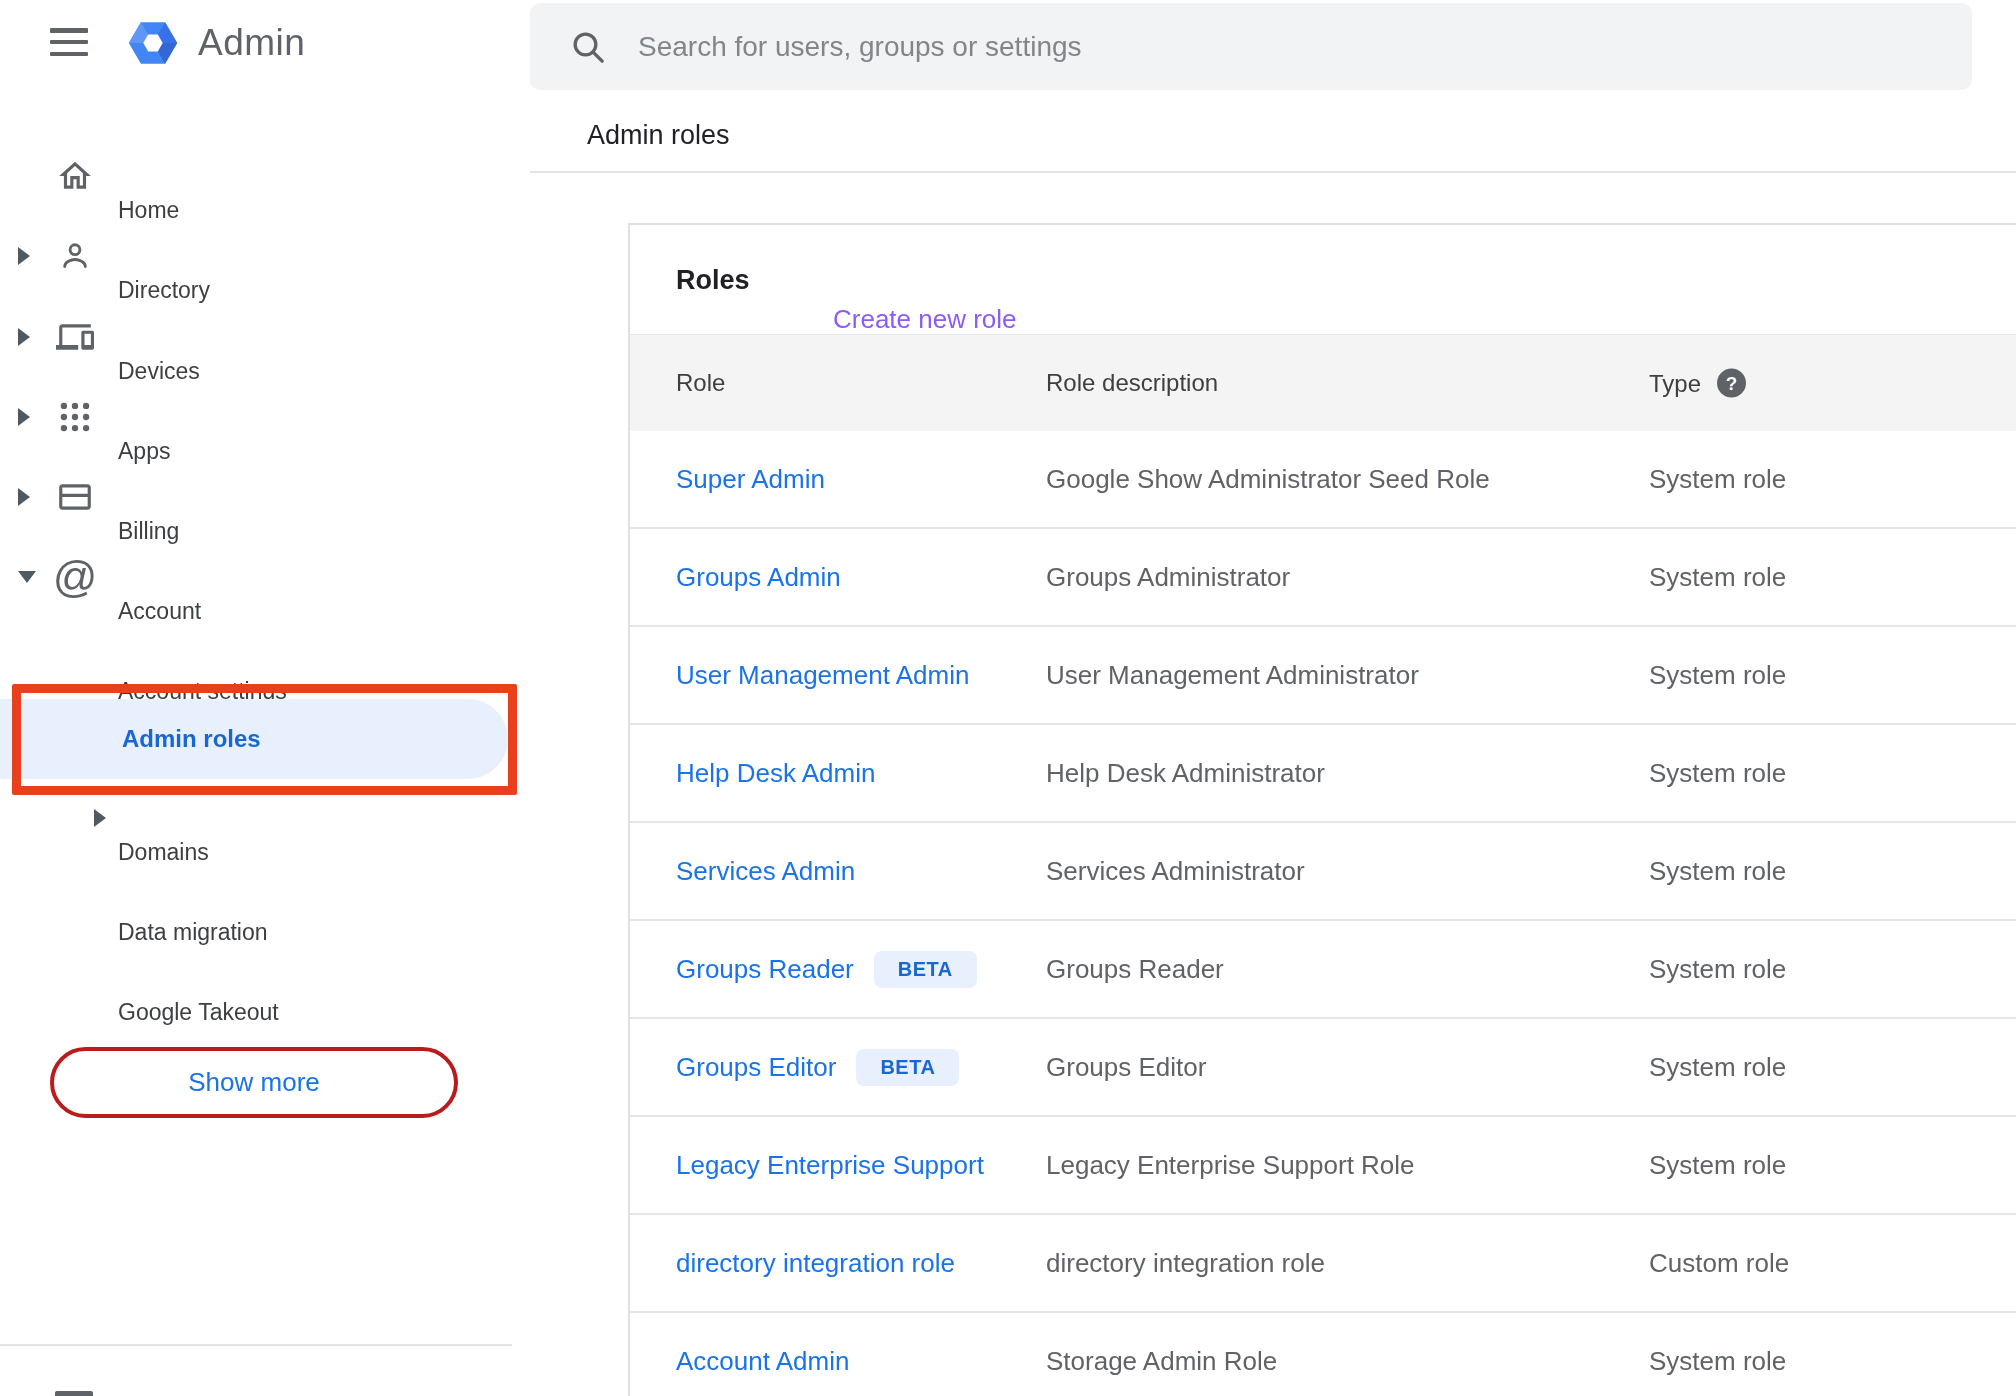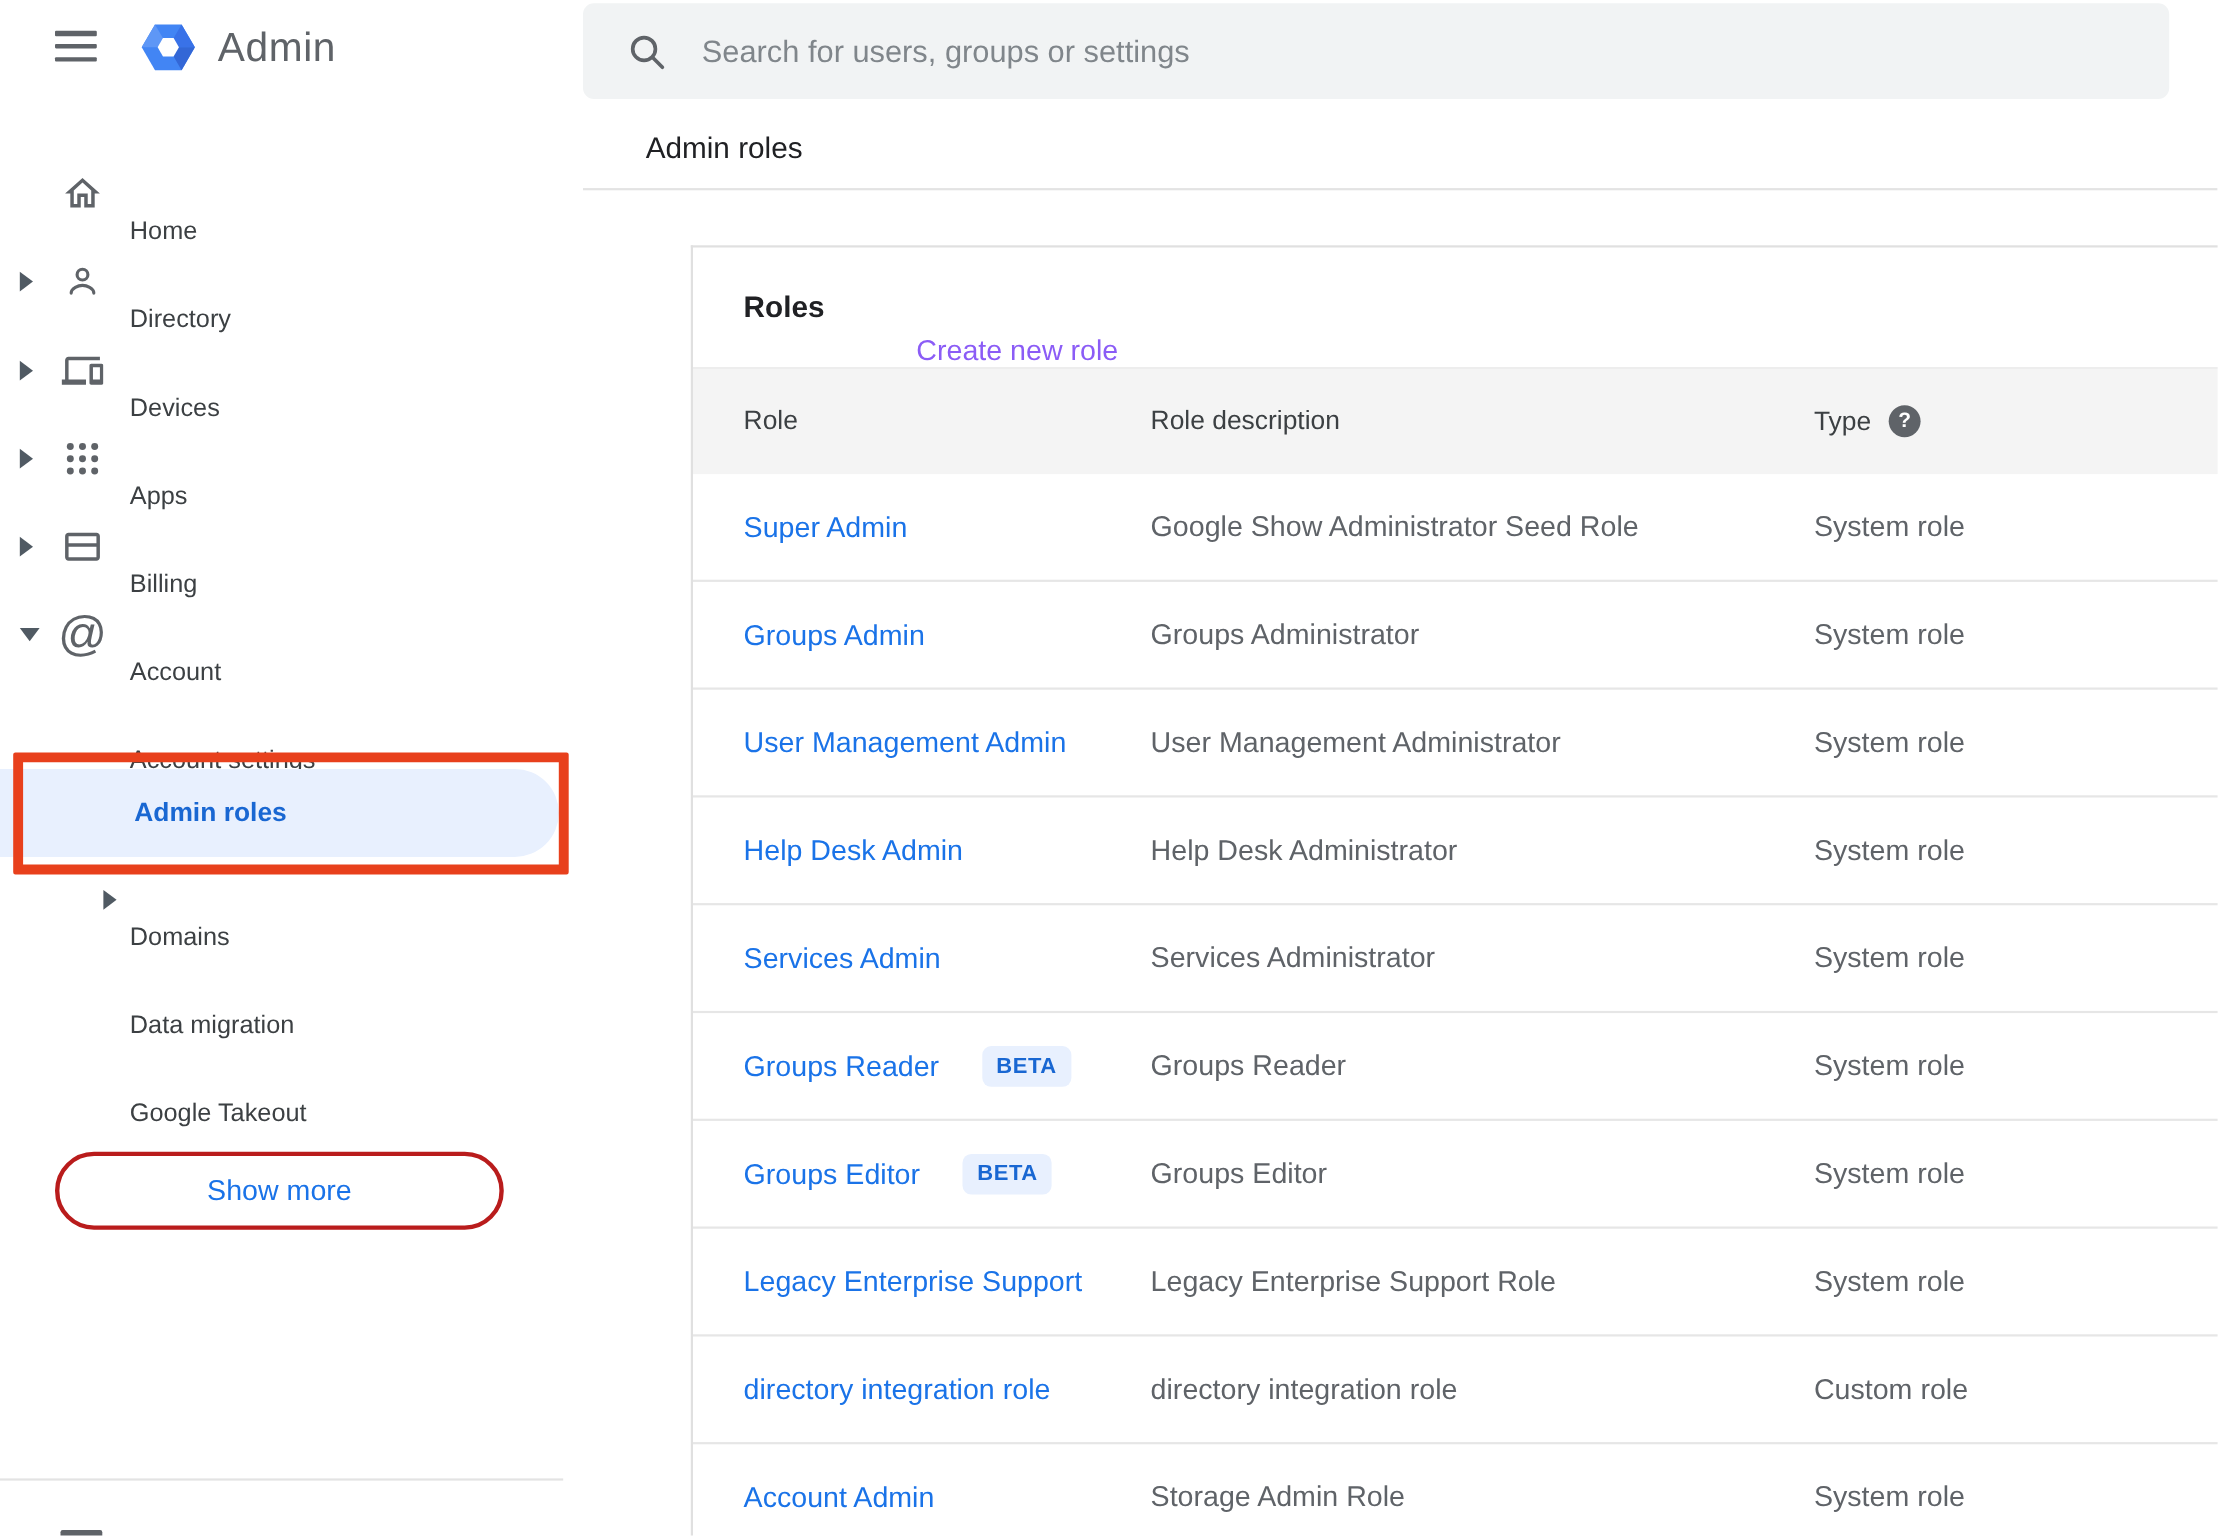--- a/index.html
+++ b/index.html
@@ -50,21 +50,21 @@
   .thead{position:relative;height:97px;background:#f4f4f4;border-top:1px solid #e6e6e6;box-sizing:border-box;}
   .th{position:absolute;top:50%;transform:translateY(-50%);font-size:24px;color:#3c4043;white-space:nowrap;}
   .th-role{left:46px;}
   .th-desc{left:416px;}
   .th-type{left:1019px;display:flex;align-items:center;gap:16px;}
   .help-circle{width:29px;height:29px;border-radius:50%;background:#5f6368;color:#fff;font-size:19px;font-weight:700;display:flex;align-items:center;justify-content:center;}
 
   .trow{position:relative;height:98px;border-bottom:2px solid #e6e6e6;box-sizing:border-box;}
   .cell-role{position:absolute;left:46px;top:0;height:96px;display:flex;align-items:center;gap:20px;}
   .role-link{font-size:26px;color:#1a73e8;cursor:pointer;white-space:nowrap;}
-  .beta-badge{background:#e8f0fe;color:#1967d2;font-size:20px;font-weight:700;letter-spacing:0.5px;padding:7px 13px;border-radius:8px;margin-left:19px;}
+  .beta-badge{background:#e8f0fe;color:#1967d2;font-size:20px;font-weight:700;letter-spacing:0.5px;padding:7px 24px;border-radius:8px;}
   .cell-desc{position:absolute;left:416px;top:50%;transform:translateY(-50%);font-size:26px;color:#5f6368;white-space:nowrap;}
   .cell-type{position:absolute;left:1019px;top:50%;transform:translateY(-50%);font-size:26px;color:#5f6368;white-space:nowrap;}
 
   svg.icn{display:block;}
 </style>
 </head>
 <body>
 
 <div class="page">
 

